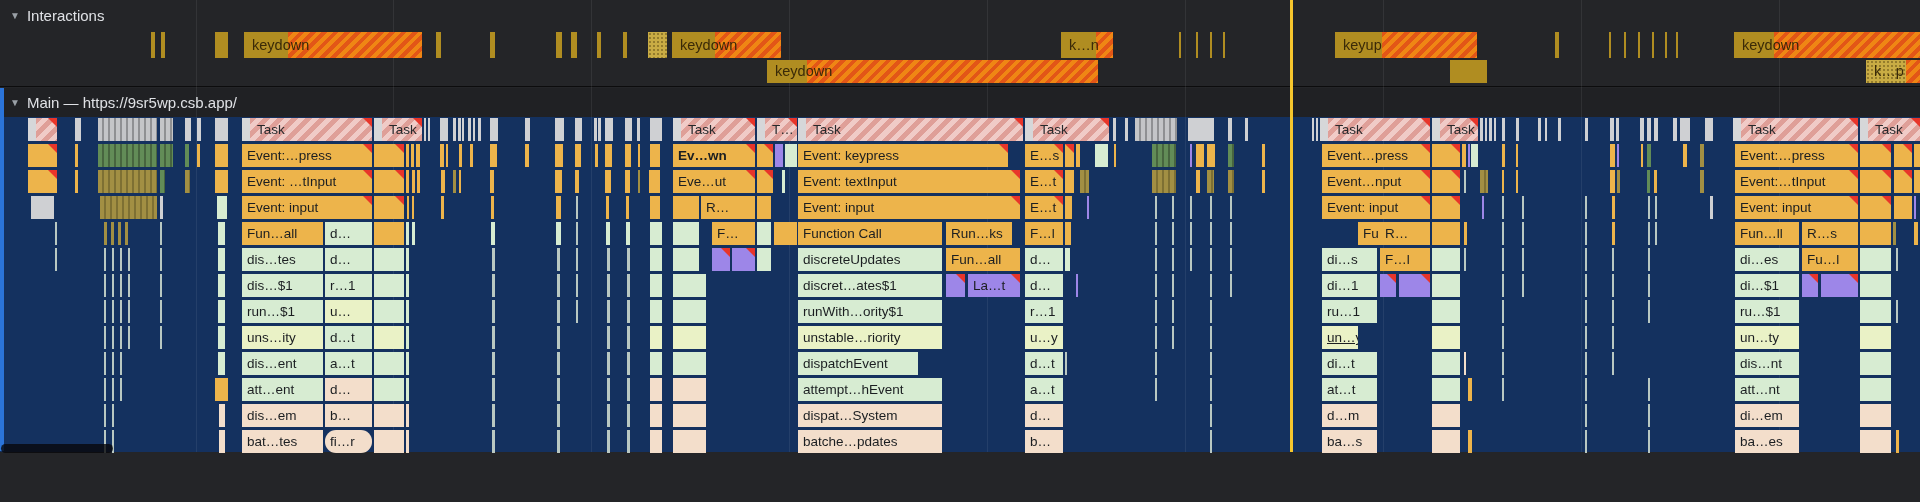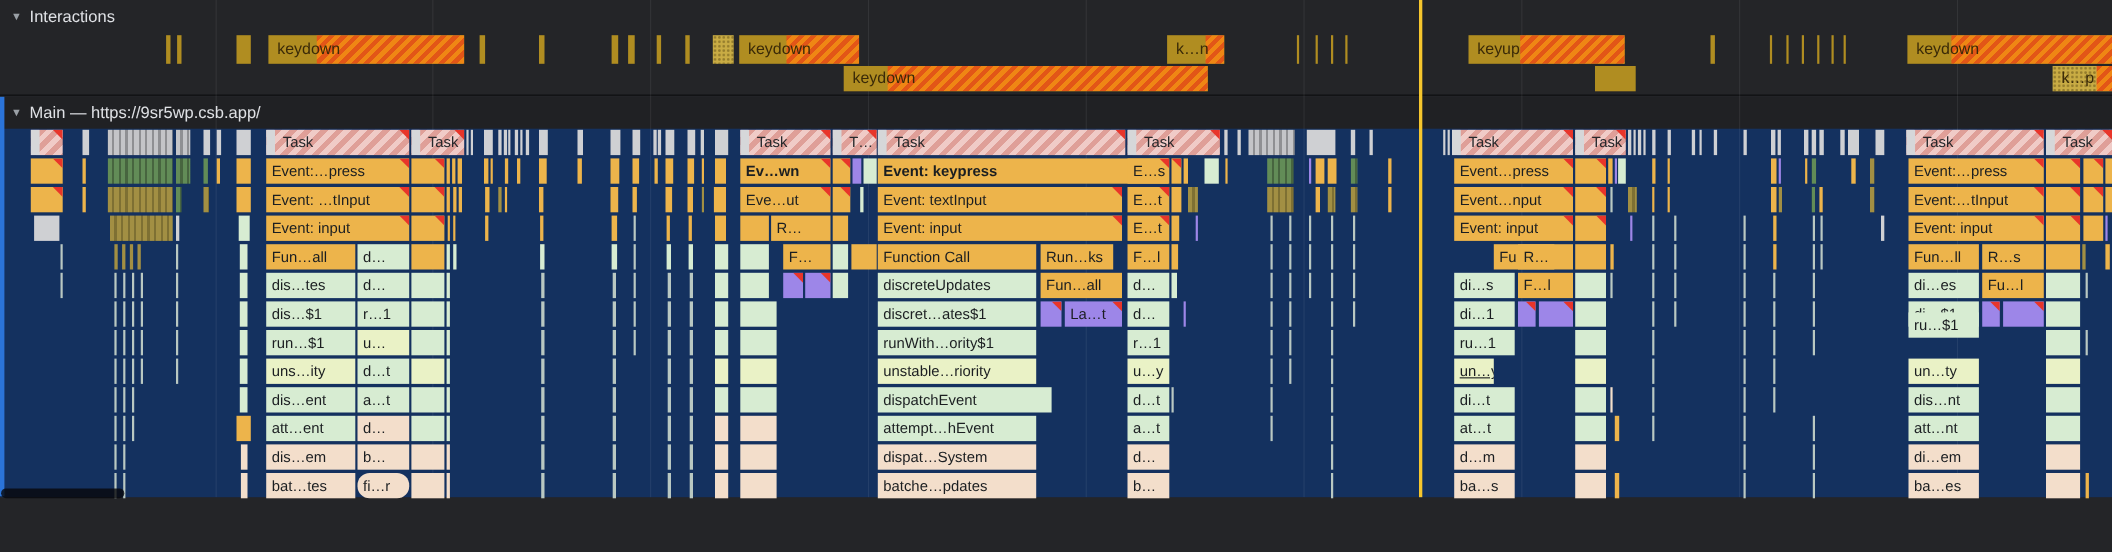--- a/index.html
+++ b/index.html
@@ -377,33 +377,33 @@
       <div class="bar yg" style="left: 673px; top: 326px; width: 33px;"></div>
       <div class="bar gr" style="left: 650px; top: 352px; width: 12px;"></div>
       <div class="bar gr" style="left: 673px; top: 352px; width: 33px;"></div>
       <div class="bar sa" style="left: 650px; top: 378px; width: 12px;"></div>
       <div class="bar sa" style="left: 673px; top: 378px; width: 33px;"></div>
       <div class="bar sa" style="left: 650px; top: 404px; width: 12px;"></div>
       <div class="bar sa" style="left: 673px; top: 404px; width: 33px;"></div>
       <div class="bar sa" style="left: 650px; top: 430px; width: 12px;"></div>
       <div class="bar sa" style="left: 673px; top: 430px; width: 33px;"></div>
       <div class="bar task tri" style="left: 798px; top: 118px; width: 225px;">Task</div>
-      <div class="bar or tri" style="left: 798px; top: 144px; width: 264px; font-weight: bold;">Event: keypress</div>
+      <div class="bar or tri" style="left: 798px; top: 144px; width: 210px;">Event: keypress</div>
       <div class="bar or tri" style="left: 798px; top: 170px; width: 222px;">Event: textInput</div>
       <div class="bar or tri" style="left: 798px; top: 196px; width: 222px;">Event: input</div>
       <div class="bar or" style="left: 798px; top: 222px; width: 144px;">Function Call</div>
       <div class="bar or" style="left: 946px; top: 222px; width: 66px;">Run…ks</div>
       <div class="bar gr" style="left: 798px; top: 248px; width: 144px;">discreteUpdates</div>
       <div class="bar or" style="left: 946px; top: 248px; width: 74px;">Fun…all</div>
       <div class="bar gr" style="left: 798px; top: 274px; width: 144px;">discret…ates$1</div>
       <div class="bar pu tri" style="left: 946px; top: 274px; width: 19px;"></div>
       <div class="bar pu tri" style="left: 968px; top: 274px; width: 52px;">La…t</div>
       <div class="bar gr" style="left: 798px; top: 300px; width: 144px;">runWith…ority$1</div>
       <div class="bar yg" style="left: 798px; top: 326px; width: 144px;">unstable…riority</div>
-      <div class="bar gr" style="left: 798px; top: 352px; width: 158px;">dispatchEvent</div>
+      <div class="bar gr" style="left: 798px; top: 352px; width: 120px;">dispatchEvent</div>
       <div class="bar gr" style="left: 798px; top: 378px; width: 144px;">attempt…hEvent</div>
       <div class="bar sa" style="left: 798px; top: 404px; width: 144px;">dispat…System</div>
       <div class="bar sa" style="left: 798px; top: 430px; width: 144px;">batche…pdates</div>
       <div class="bar task tri" style="left: 1025px; top: 118px; width: 84px;">Task</div>
       <div class="bar or tri" style="left: 1025px; top: 144px; width: 38px;">E…s</div>
       <div class="bar or tri" style="left: 1065px; top: 144px; width: 9px;"></div>
       <div class="bar or" style="left: 1076px; top: 144px; width: 4px;"></div>
       <div class="bar gr" style="left: 1095px; top: 144px; width: 13px;"></div>
       <div class="bar or tri" style="left: 1025px; top: 170px; width: 38px;">E…t</div>
       <div class="bar or" style="left: 1065px; top: 170px; width: 9px;"></div>
@@ -609,21 +609,21 @@
       <div class="bar ol" style="left: 1893px; top: 222px; width: 3px;"></div>
       <div class="bar or" style="left: 1914px; top: 222px; width: 4px;"></div>
       <div class="bar gr" style="left: 1735px; top: 248px; width: 64px;">di…es</div>
       <div class="bar or" style="left: 1802px; top: 248px; width: 56px;">Fu…l</div>
       <div class="bar gr" style="left: 1860px; top: 248px; width: 31px;"></div>
       <div class="bar te" style="left: 1896px; top: 248px; width: 2px;"></div>
       <div class="bar gr" style="left: 1735px; top: 274px; width: 64px;">di…$1</div>
       <div class="bar pu tri" style="left: 1802px; top: 274px; width: 16px;"></div>
       <div class="bar pu tri" style="left: 1821px; top: 274px; width: 37px;"></div>
       <div class="bar gr" style="left: 1860px; top: 274px; width: 31px;"></div>
-      <div class="bar gr" style="left: 1735px; top: 284px; width: 64px;">ru…$1</div>
+      <div class="bar gr" style="left: 1735px; top: 300px; width: 64px;">ru…$1</div>
       <div class="bar gr" style="left: 1860px; top: 300px; width: 31px;"></div>
       <div class="bar te" style="left: 1896px; top: 300px; width: 2px;"></div>
       <div class="bar yg" style="left: 1735px; top: 326px; width: 64px;">un…ty</div>
       <div class="bar yg" style="left: 1860px; top: 326px; width: 31px;"></div>
       <div class="bar gr" style="left: 1735px; top: 352px; width: 64px;">dis…nt</div>
       <div class="bar gr" style="left: 1860px; top: 352px; width: 31px;"></div>
       <div class="bar gr" style="left: 1735px; top: 378px; width: 64px;">att…nt</div>
       <div class="bar gr" style="left: 1860px; top: 378px; width: 31px;"></div>
       <div class="bar sa" style="left: 1735px; top: 404px; width: 64px;">di…em</div>
       <div class="bar sa" style="left: 1860px; top: 404px; width: 31px;"></div>

